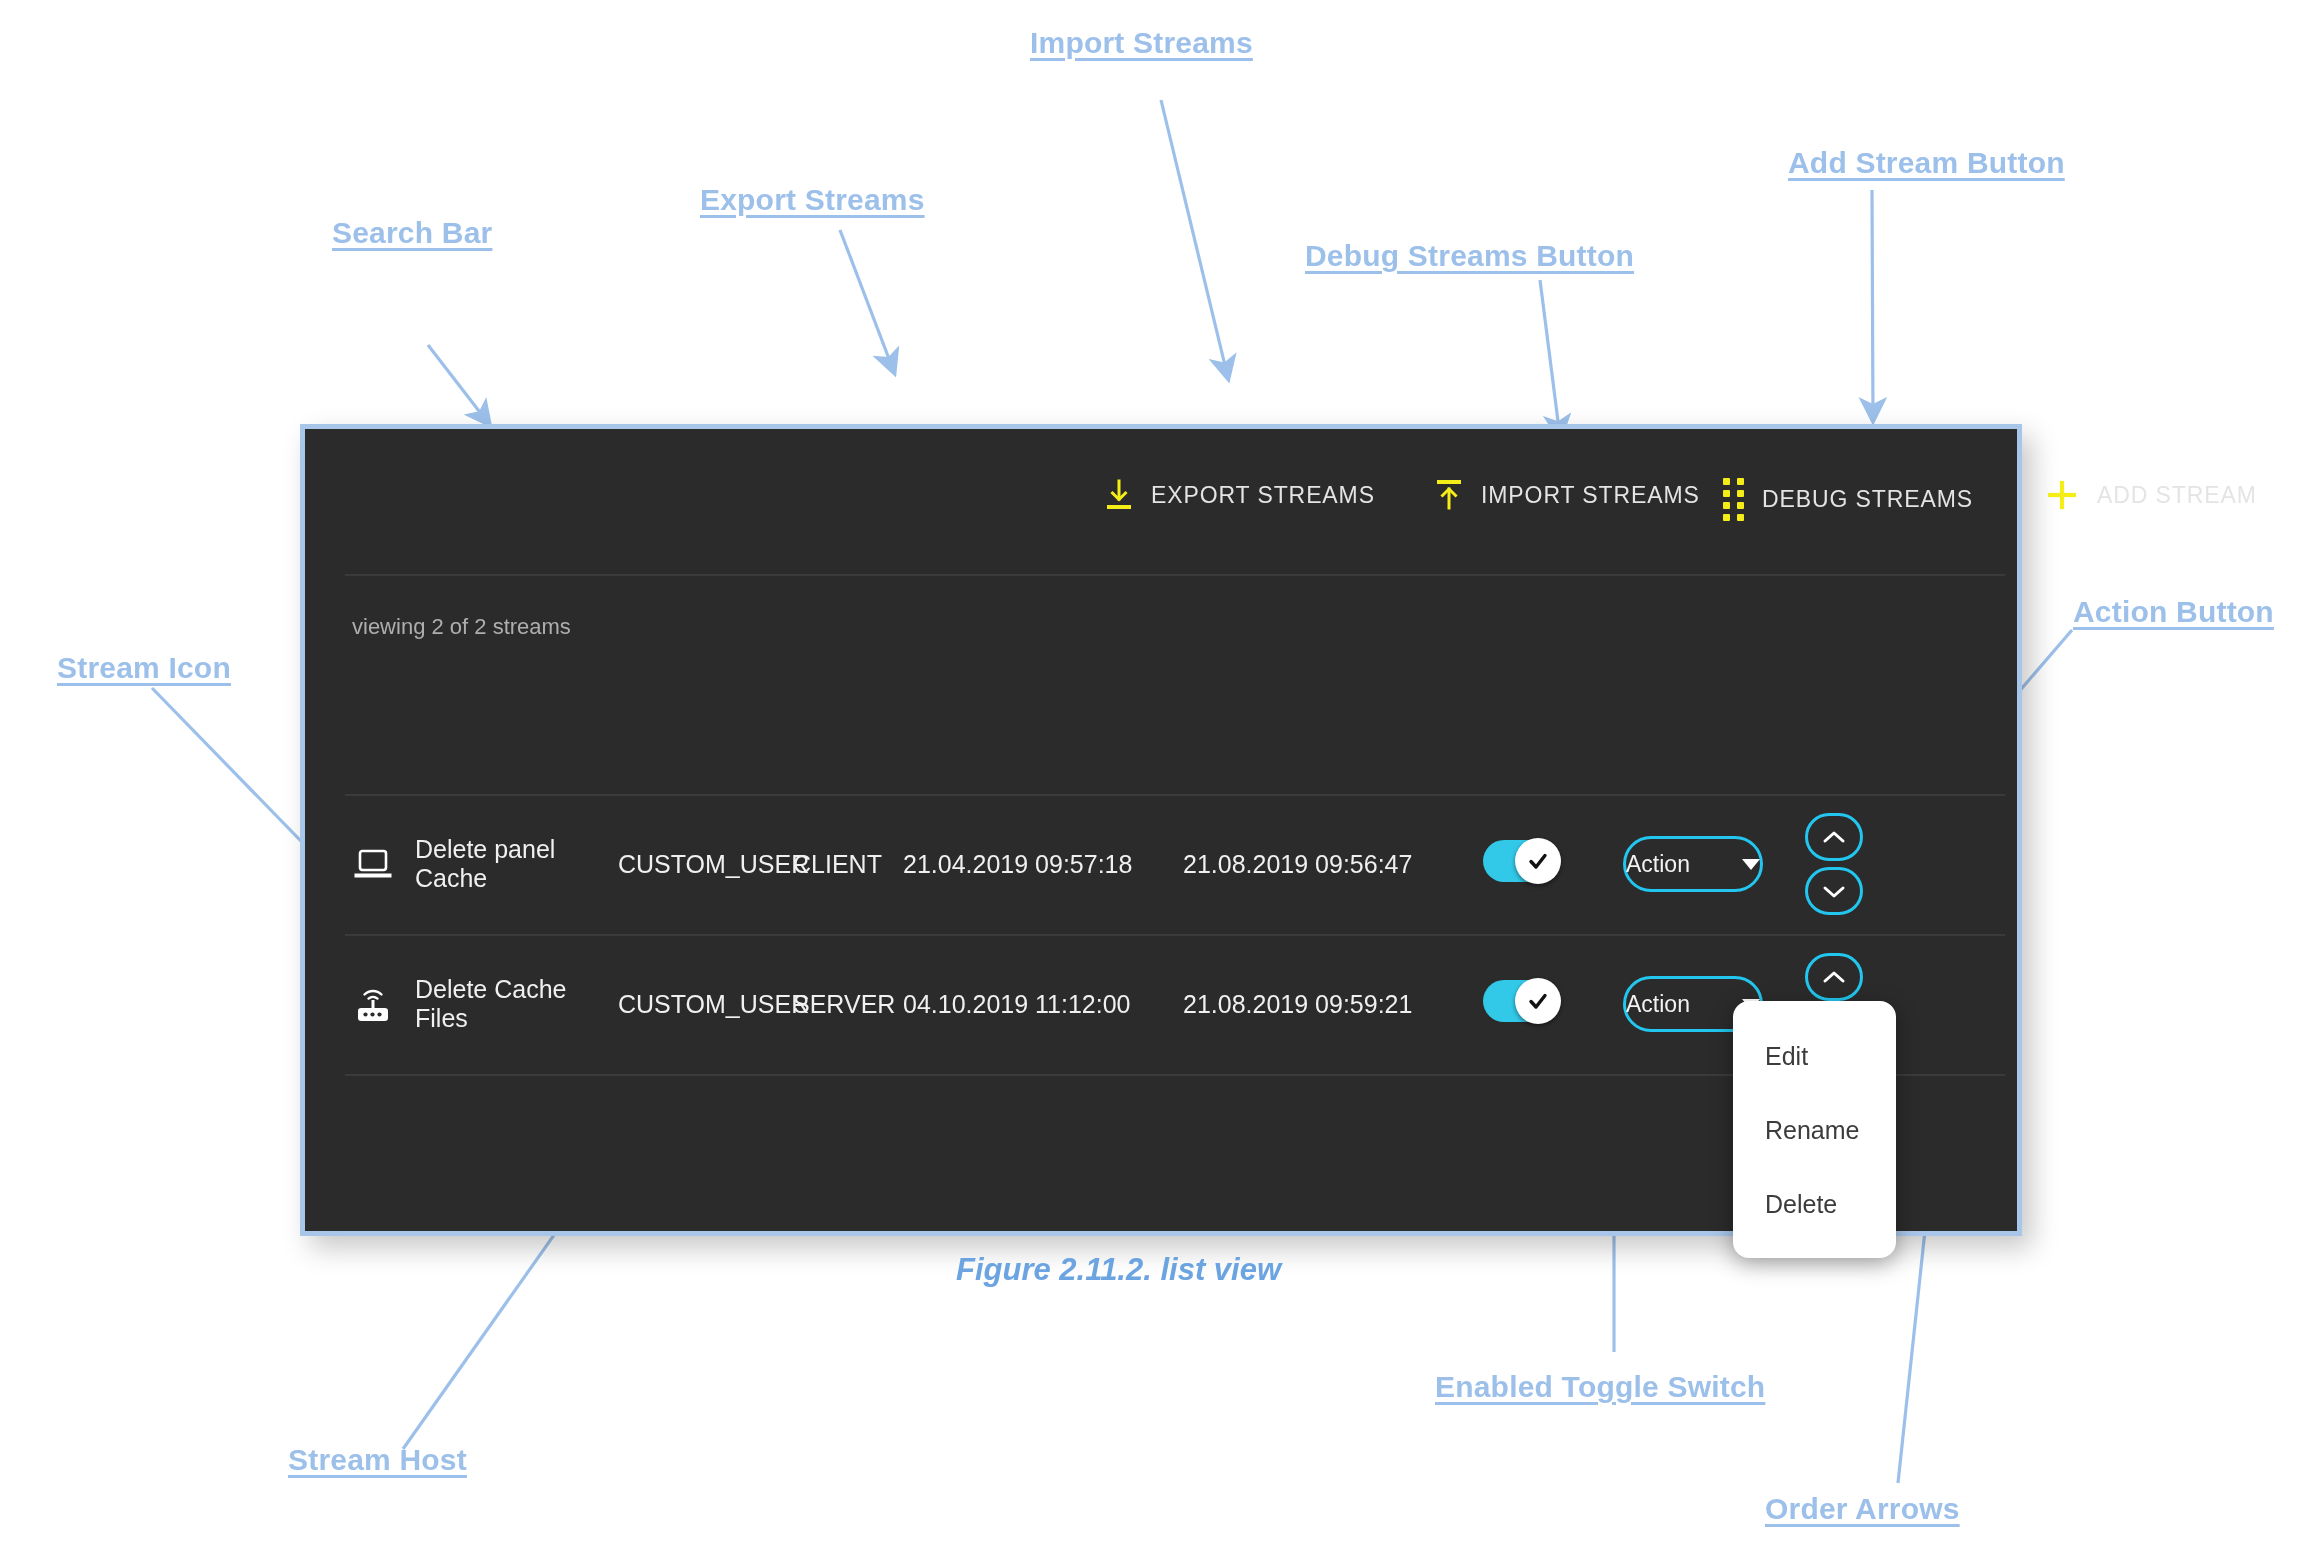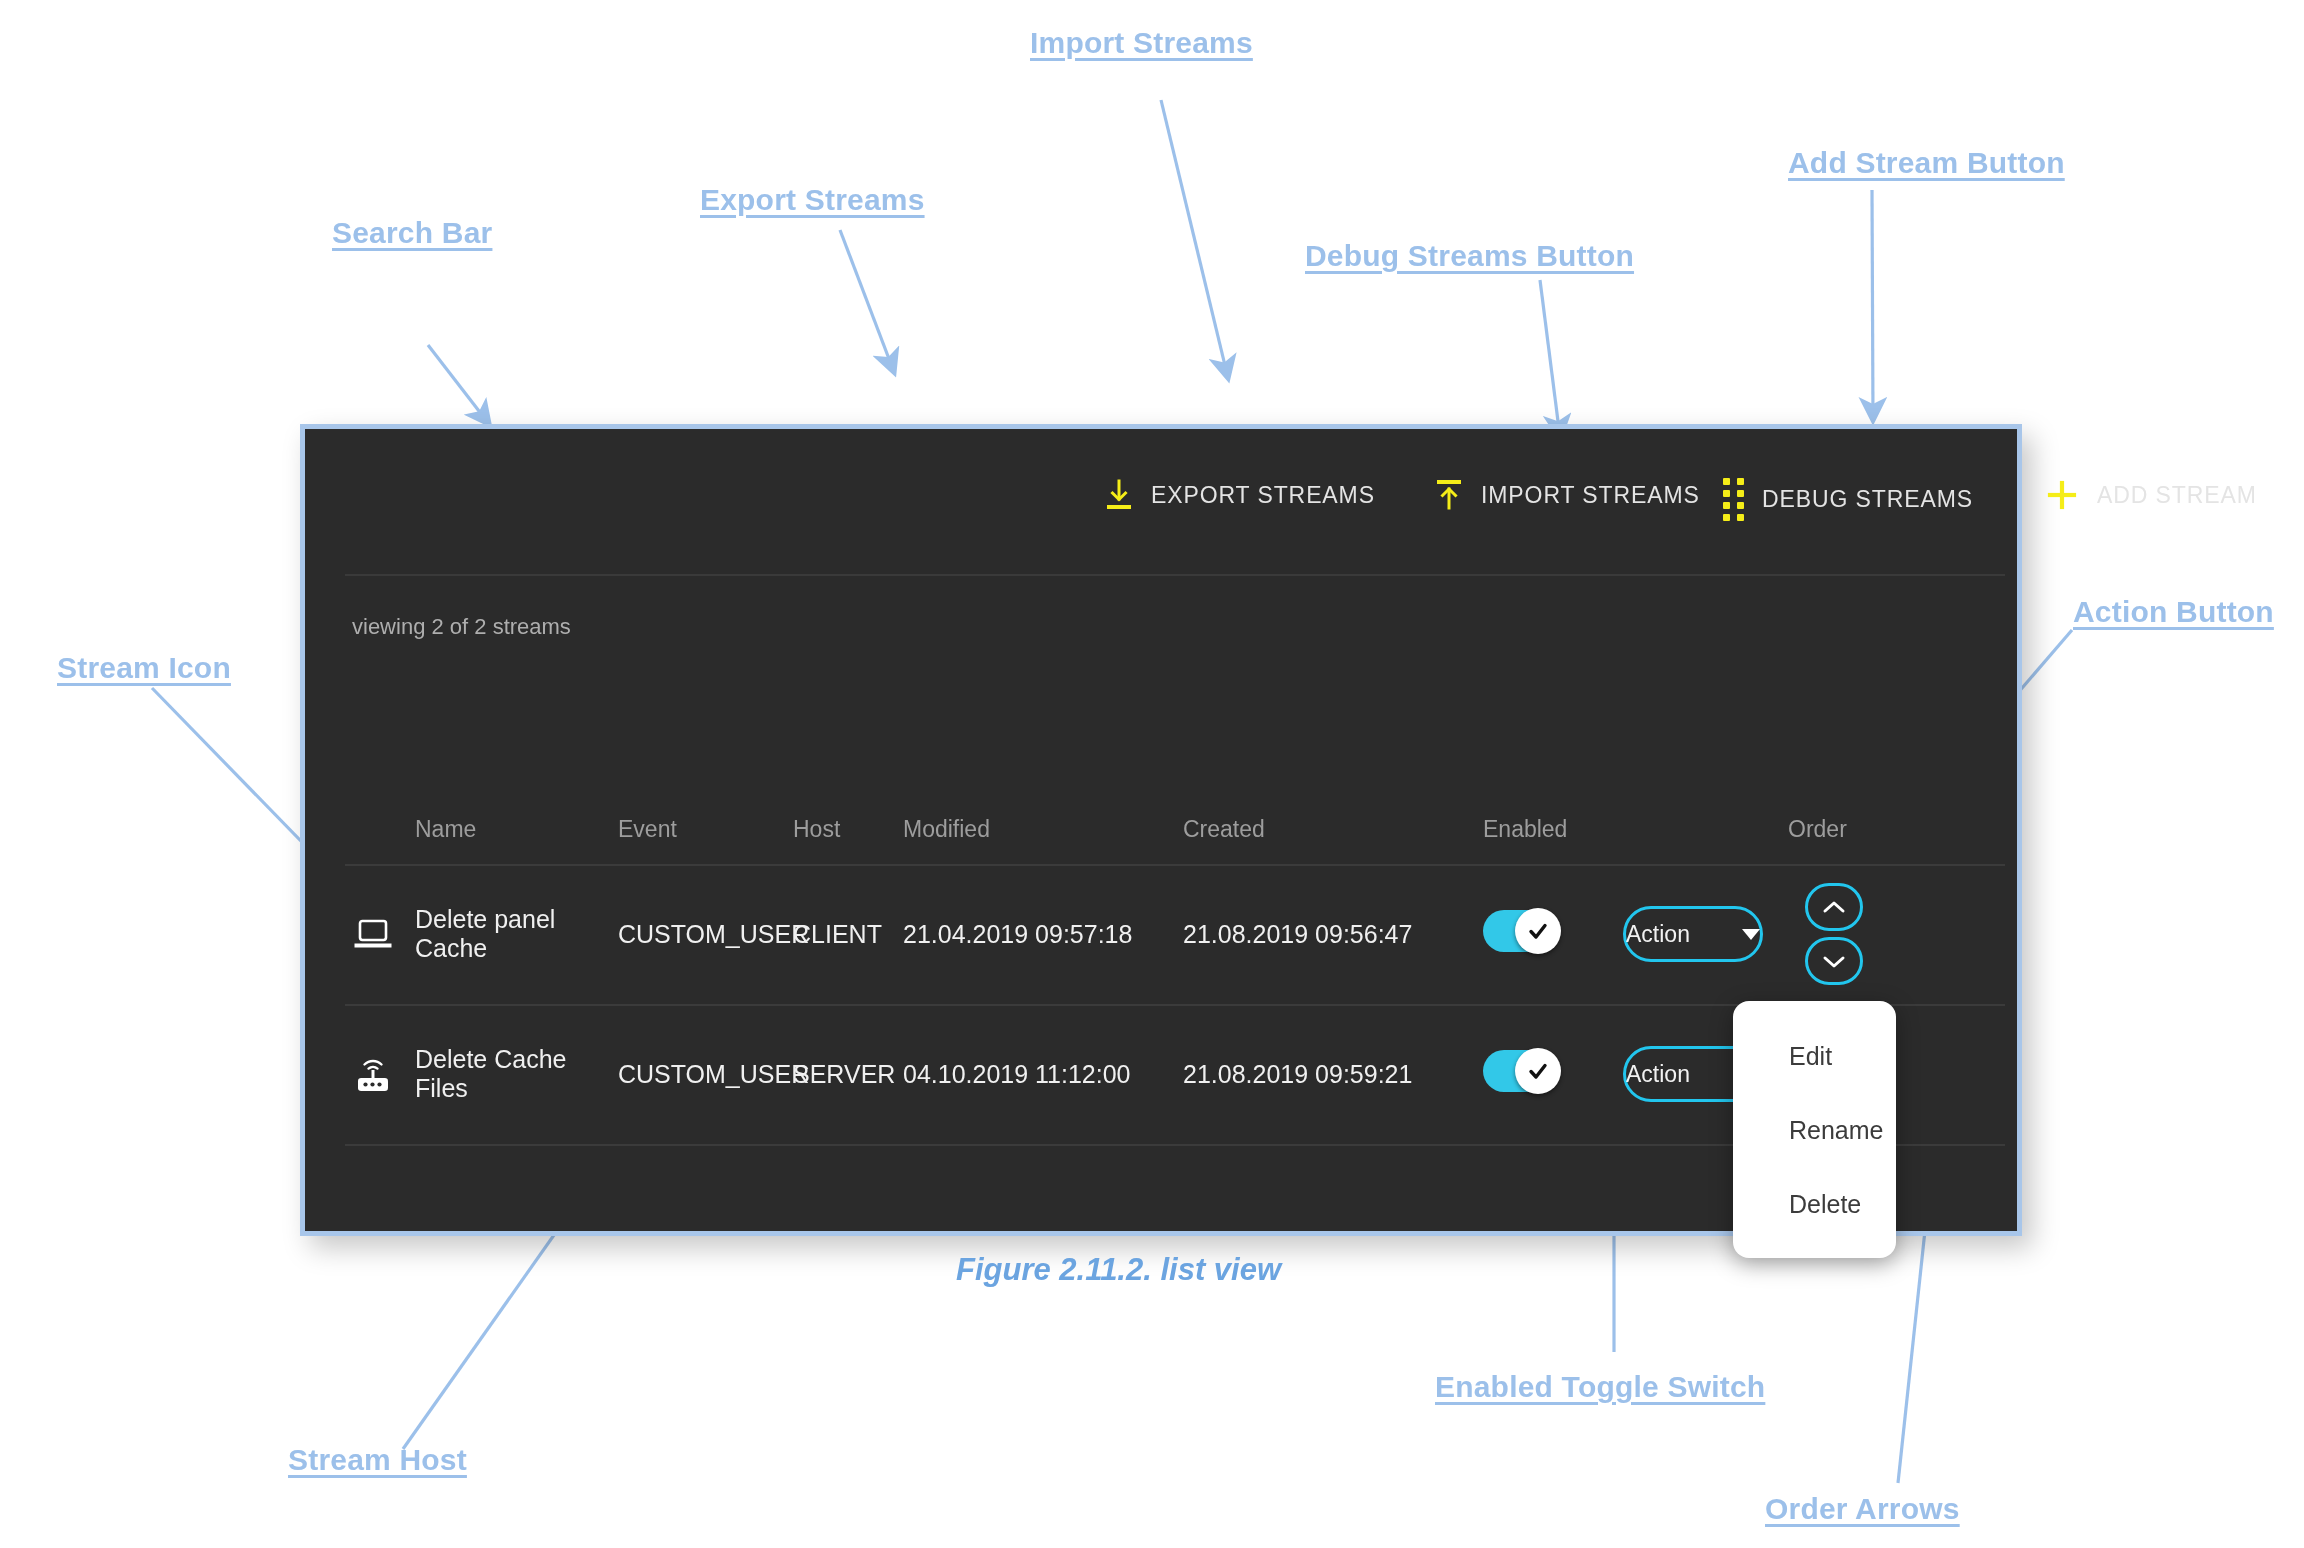--- a/index.html
+++ b/index.html
@@ -266,21 +266,20 @@
     box-sizing: border-box;
   }
   .menu-item {
     color: #3c3c3c;
     font-size: 25px;
     padding: 0 0 0 32px;
     height: 74px;
     display: flex;
     align-items: center;
     line-height: 1;
-    margin-left: 24px;
   }
 
   
   #caption {
     position: absolute;
     left: 956px;
     top: 1252px;
     color: #6ba4e0;
     font-size: 31px;
     font-weight: bold;
@@ -378,31 +377,20 @@
           <span class="tb-label">ADD STREAM</span>
         </div>
       </div>
 
       <div class="hdiv" id="div-toolbar"></div>
 
       <div class="viewing" style="top:185px;">viewing 2 of 2 streams</div>
 
       <div class="table">
 
-        <div class="row header">
-          <div class="cell c-icon"></div>
-          <div class="cell c-name">Name</div>
-          <div class="cell c-event">Event</div>
-          <div class="cell c-host">Host</div>
-          <div class="cell c-mod">Modified</div>
-          <div class="cell c-created">Created</div>
-          <div class="cell c-enabled">Enabled</div>
-          <div class="cell c-action"></div>
-          <div class="cell c-order">Order</div>
-        </div>
 
         <div class="row">
           <div class="row-sep" style="top:0; bottom:auto;"></div>
           <div class="cell c-icon stream-icon">
             <svg width="40" height="34" viewBox="0 0 40 34" fill="none" stroke="#ffffff" stroke-width="2.6" stroke-linejoin="round">
               <rect x="7" y="4" width="26" height="19" rx="2.4"></rect>
               <line x1="1.5" y1="28.6" x2="38.5" y2="28.6" stroke-width="4"></line>
             </svg>
           </div>
           <div class="cell c-name">Delete panel Cache</div>

